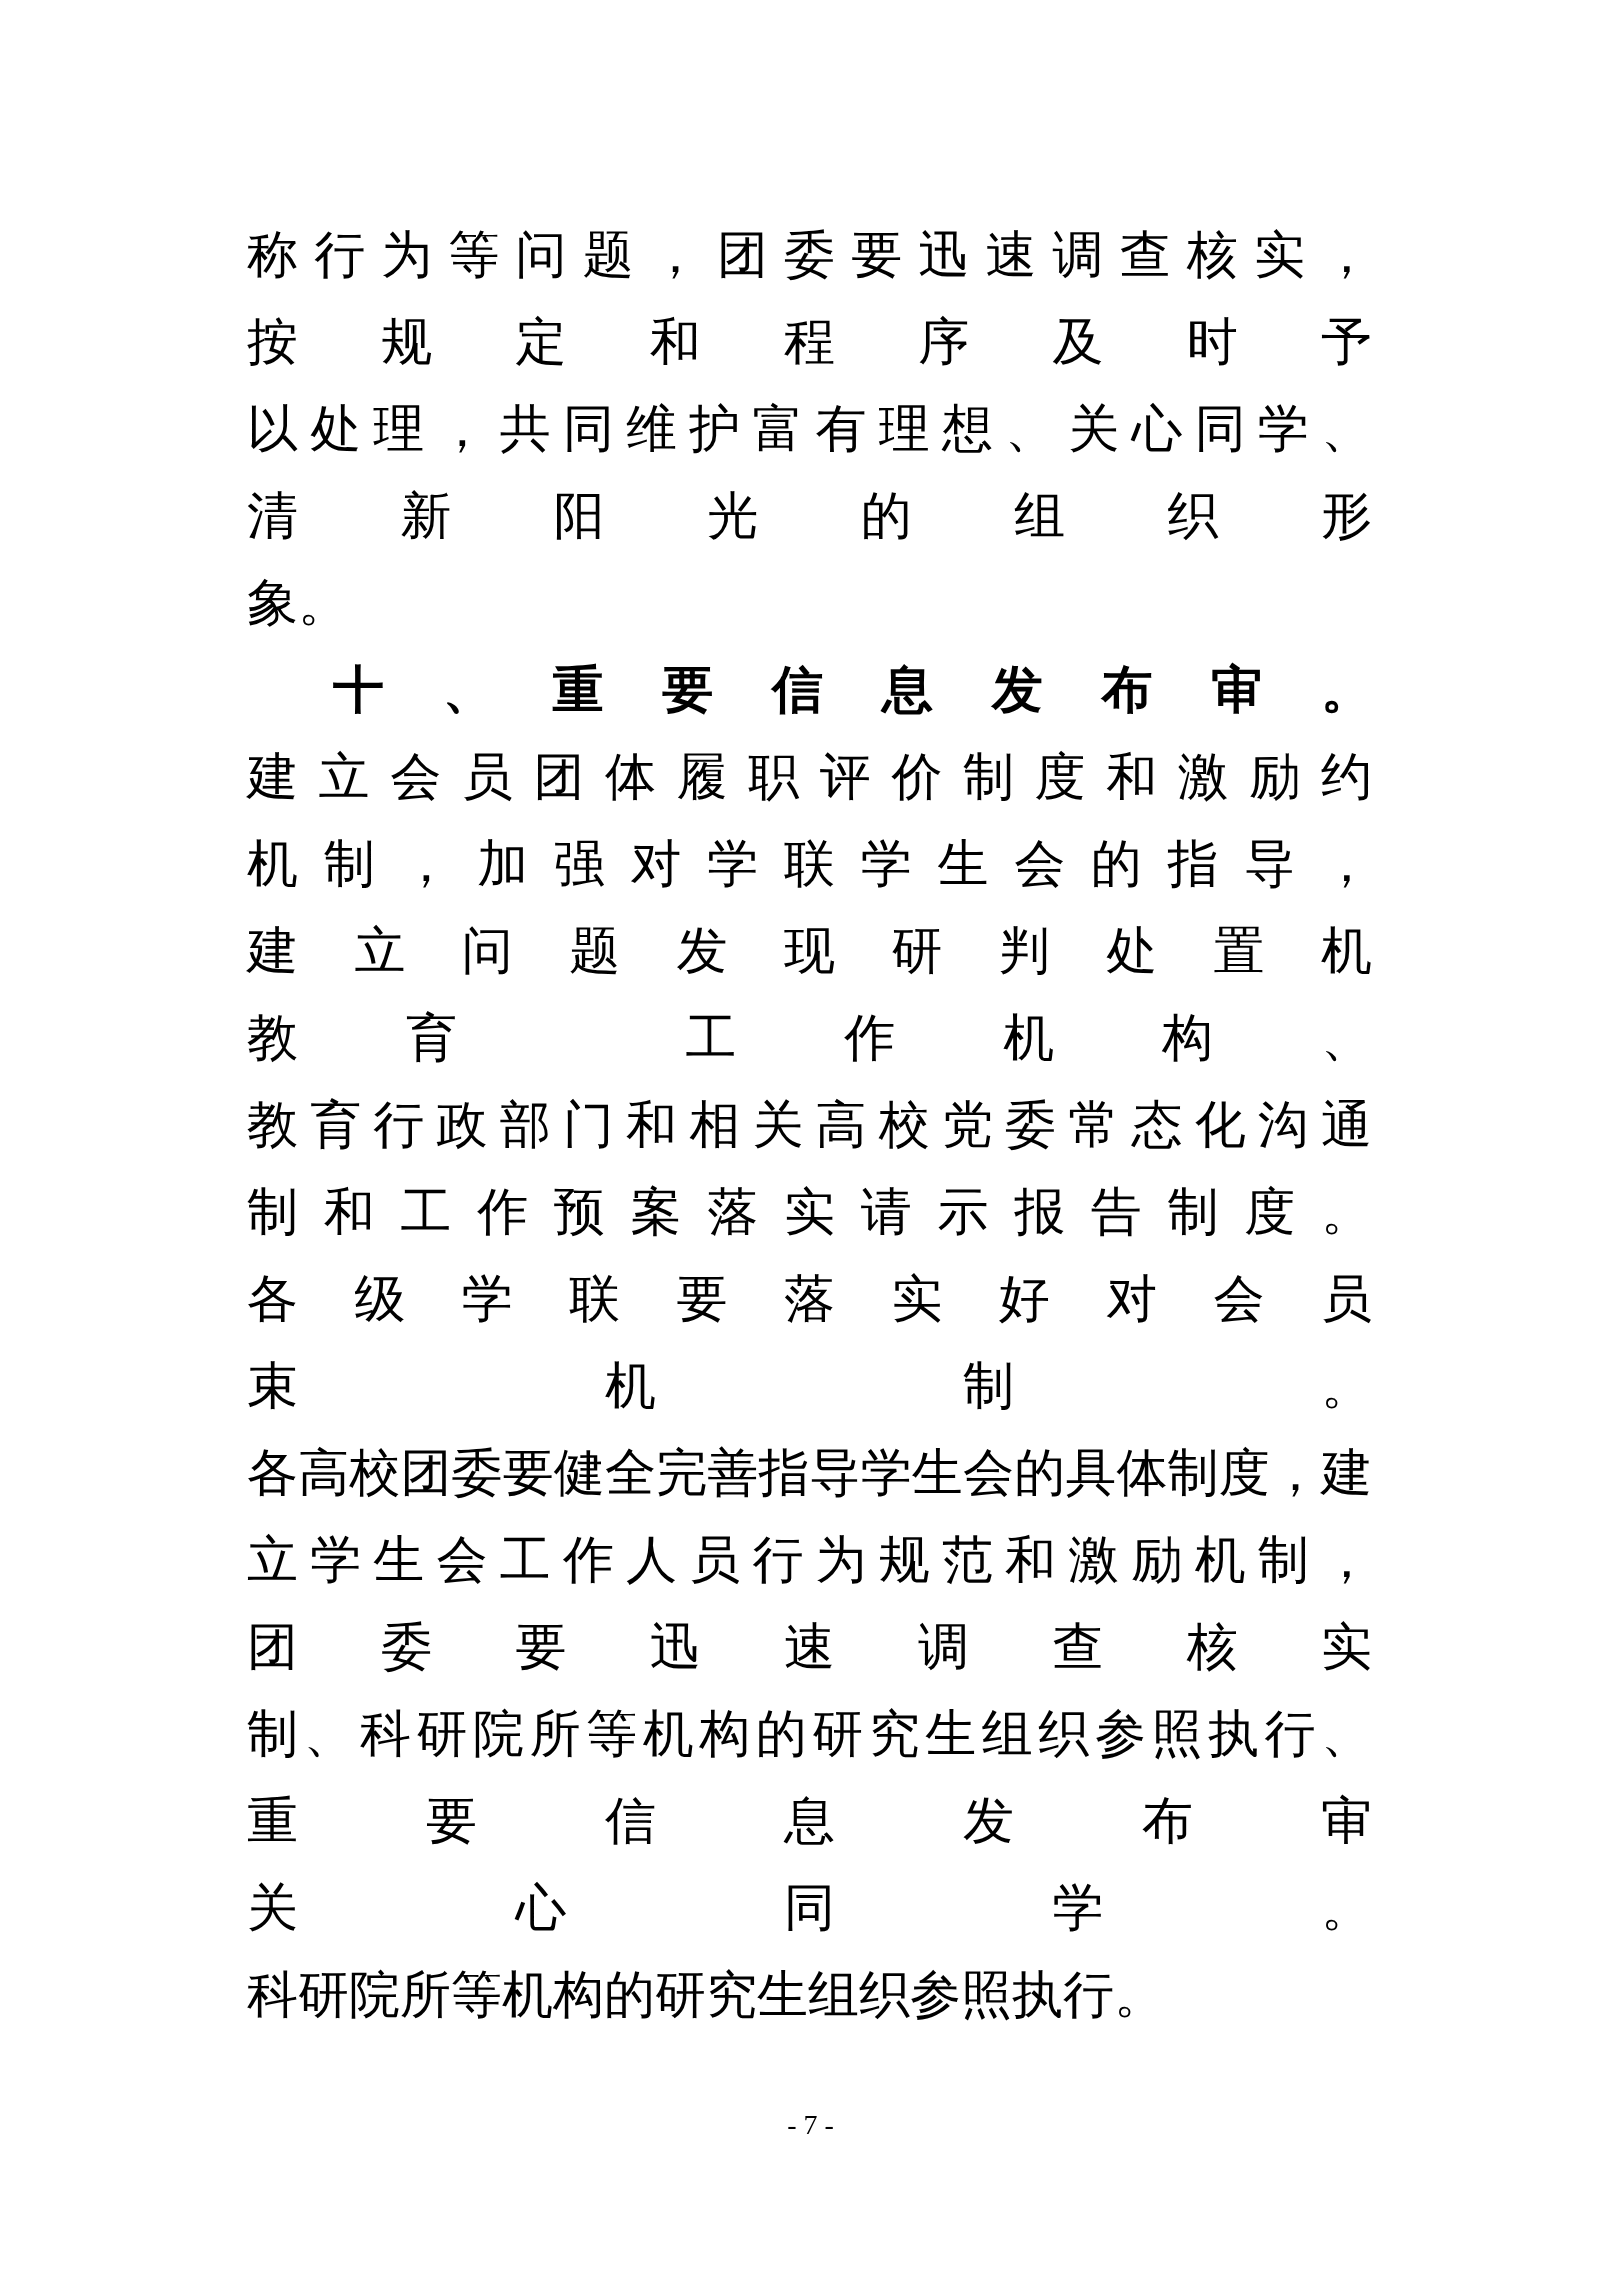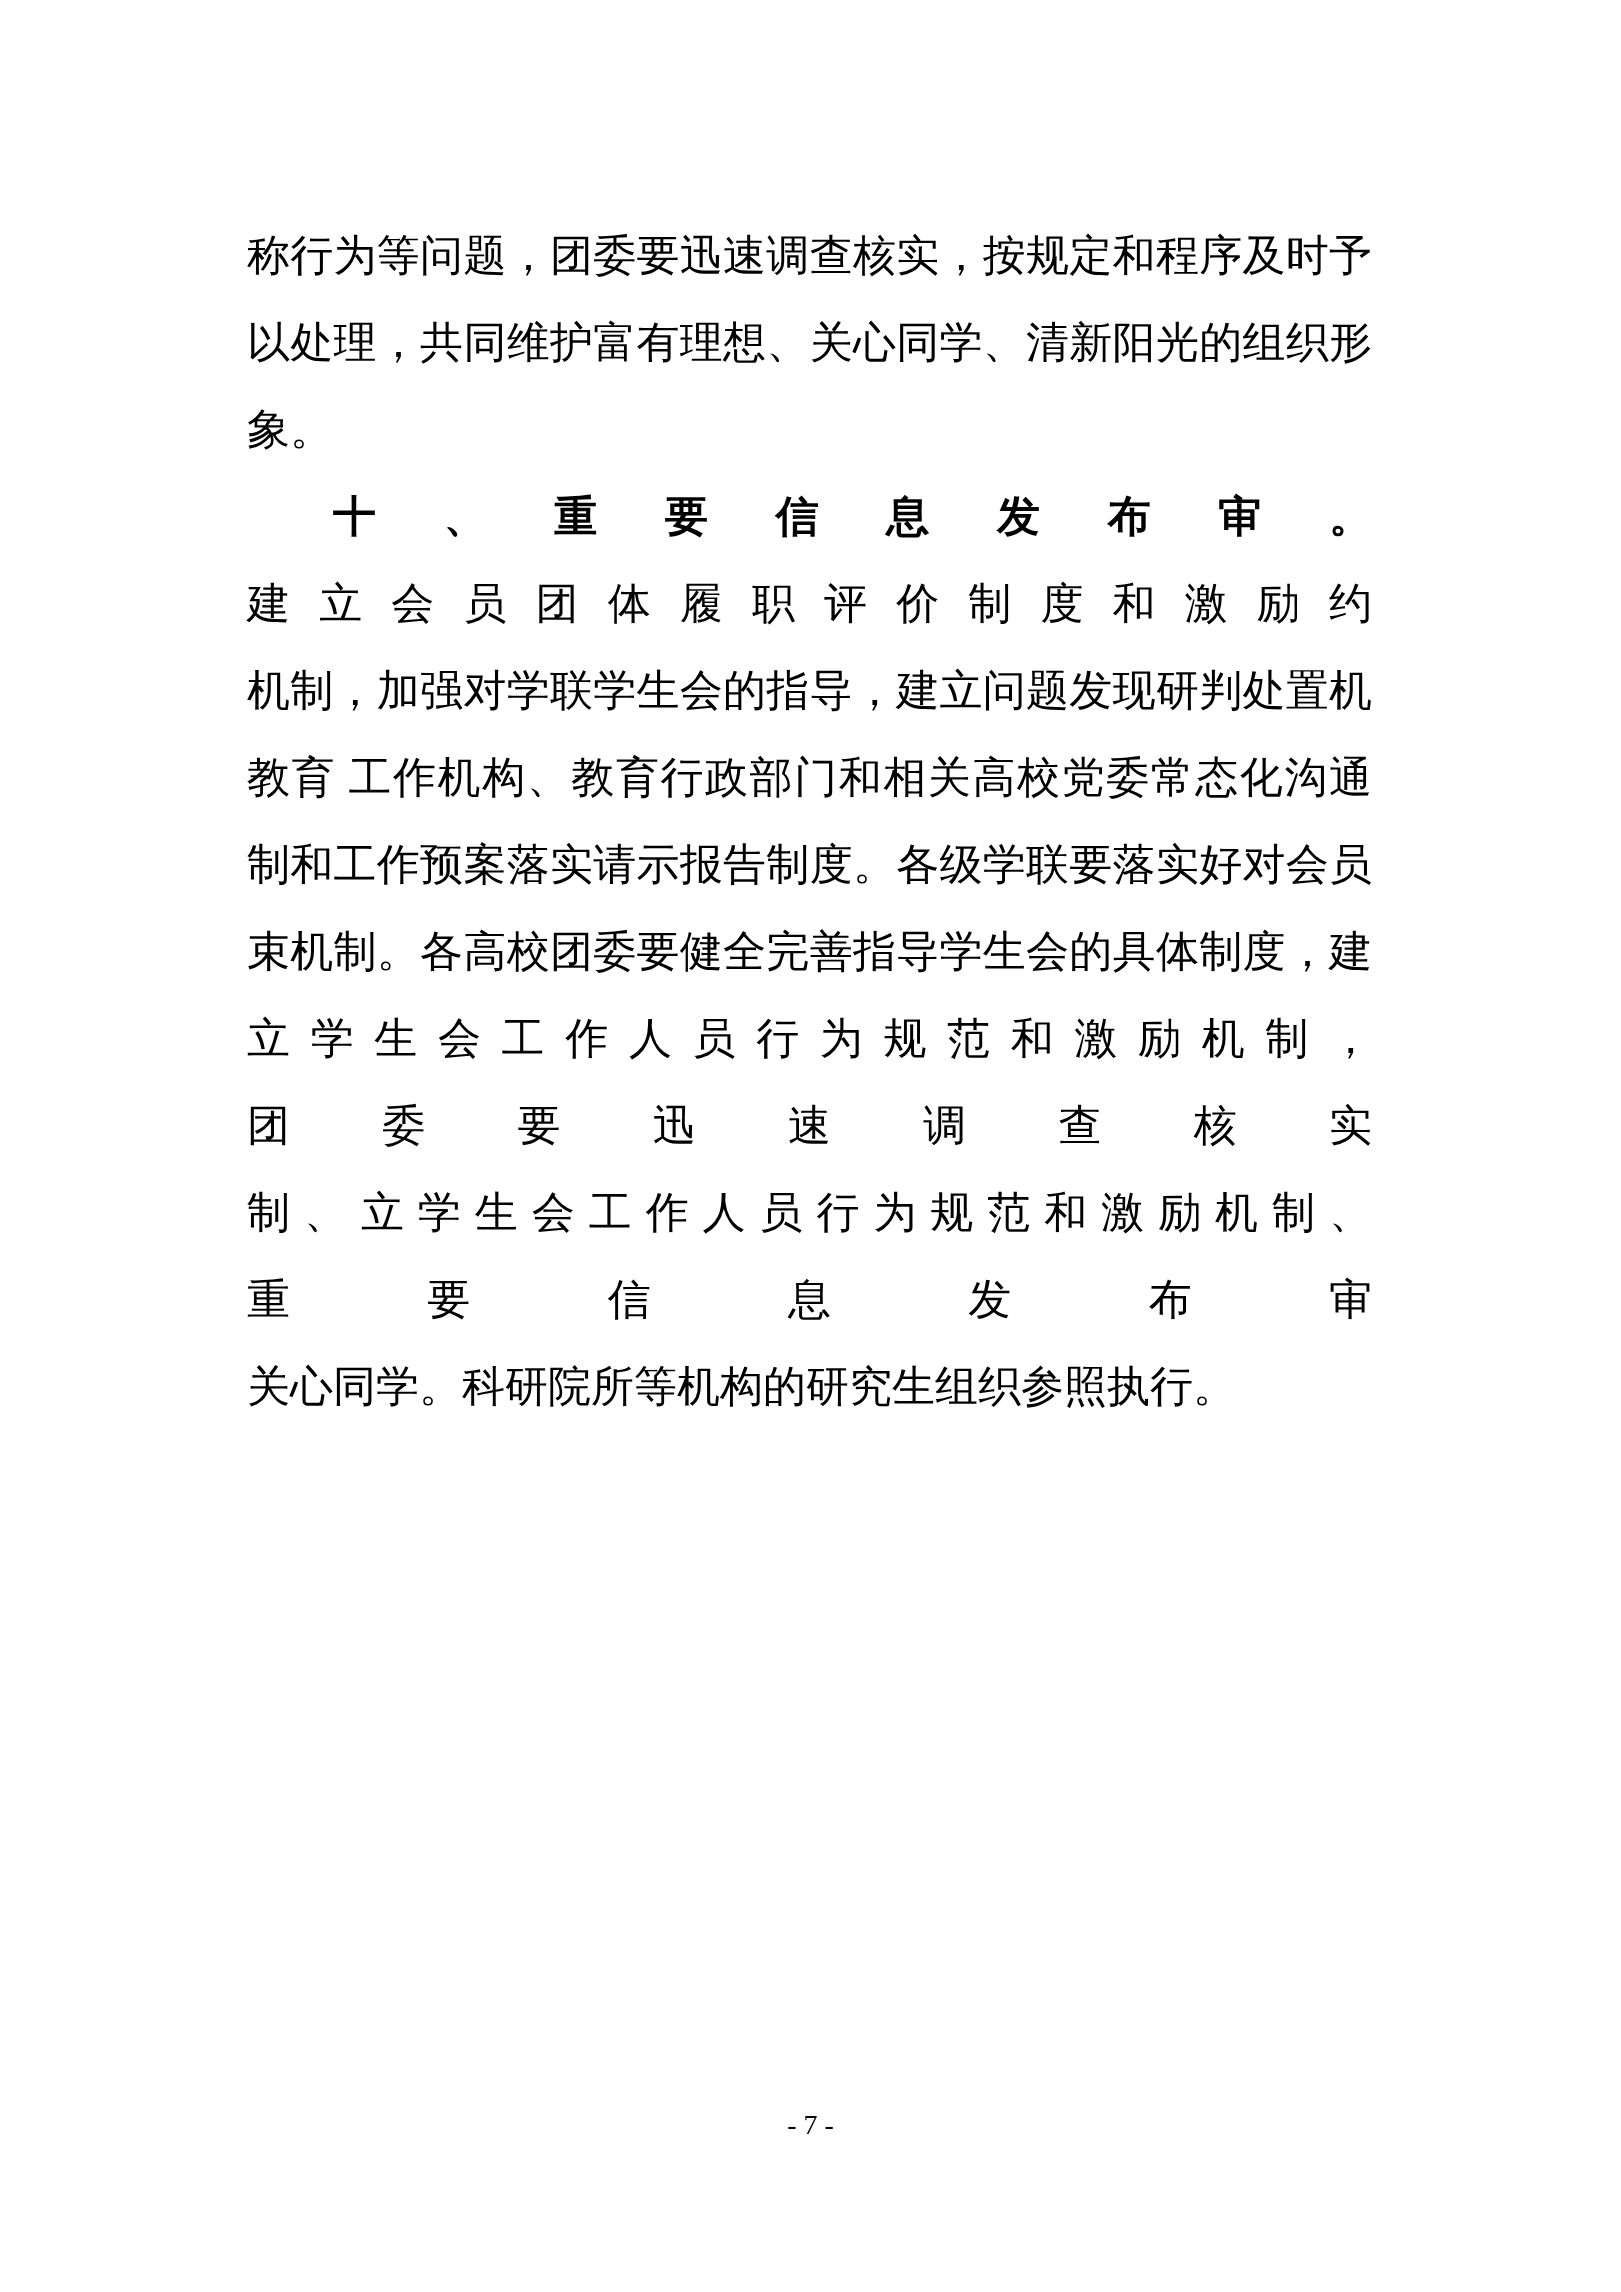--- a/index.html
+++ b/index.html
@@ -14,21 +14,21 @@
     background: #ffffff;
     overflow: hidden;
     font-family: "Liberation Serif", "DejaVu Serif", serif;
     color: #000000;
   }
   .doc {
     position: absolute;
     left: 247px;
     top: 212px;
     width: 1125px;
-    font-size: 43px;
+    font-size: 51px;
     line-height: 87px;
     letter-spacing: 0;
     word-break: keep-all;
     white-space: nowrap;
   }
   .ln {
     width: 100%;
     text-align: justify;
     white-space: normal;
   }
@@ -97,21 +97,21 @@
 
     <div class="ln j">
       <span>束机制。各高校团委要健全完善指导学生会的具体制度，建</span>
     </div>
 
     <div class="ln j">
       <span>立学生会工作人员行为规范和激励机制，团委要迅速调查核实</span>
     </div>
 
     <div class="ln j">
-      <span>制、立学生会工作人员行为规范和激励机制、重要信息发布审</span>
+      <span>制、科研院所等机构的研究生组织参照执行、重要信息发布审</span>
     </div>
 
     <div class="ln end">
       <span>关心同学。科研院所等机构的研究生组织参照执行。</span>
     </div>
 
   </div>
 
   <div class="pagenum">- 7 -</div>
 

